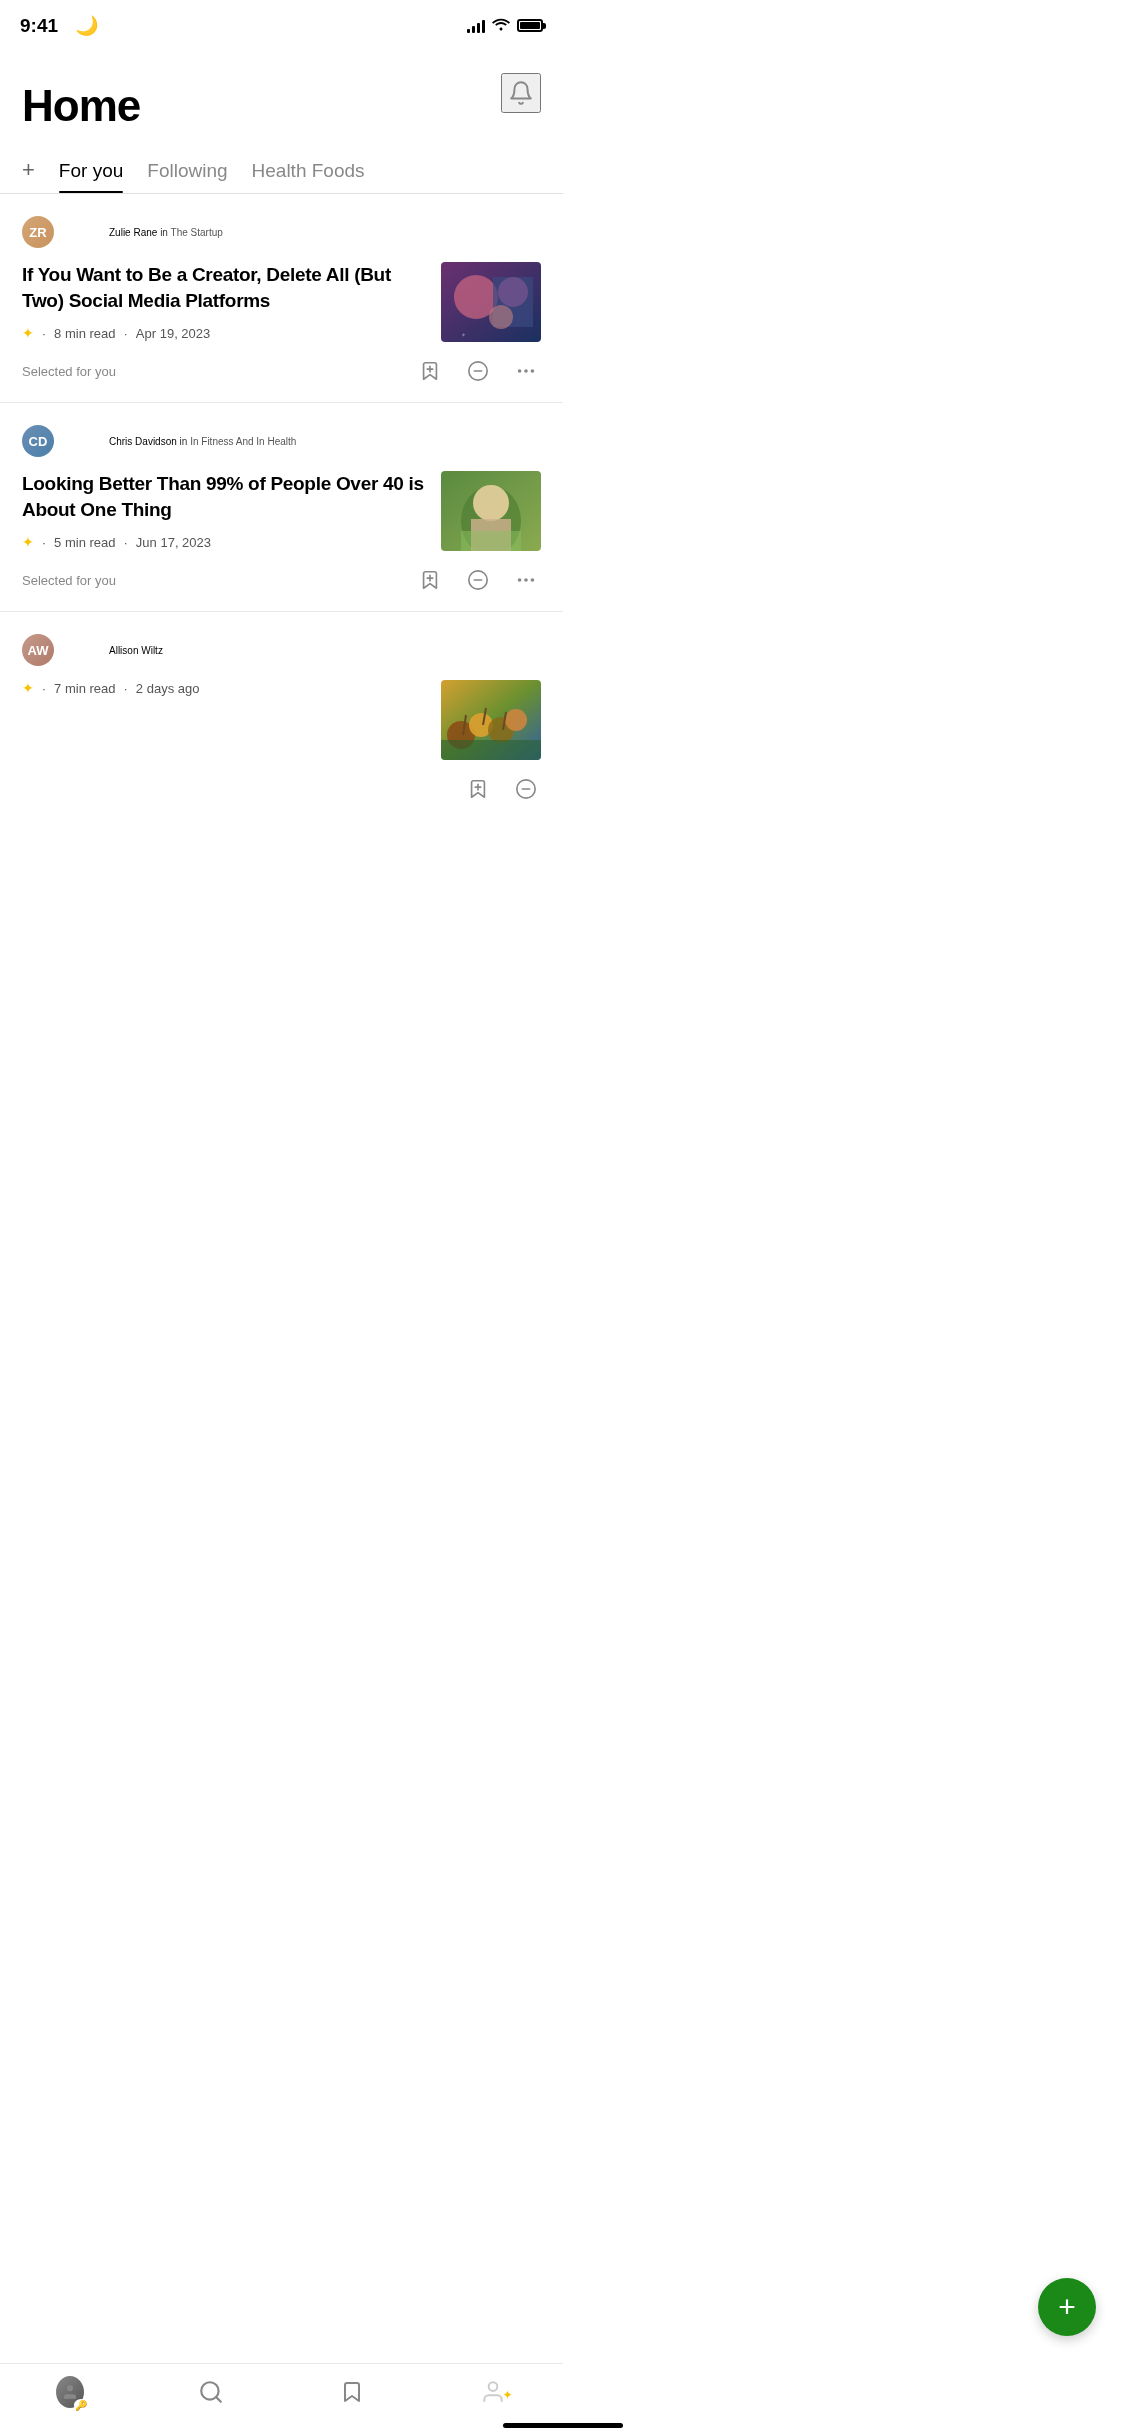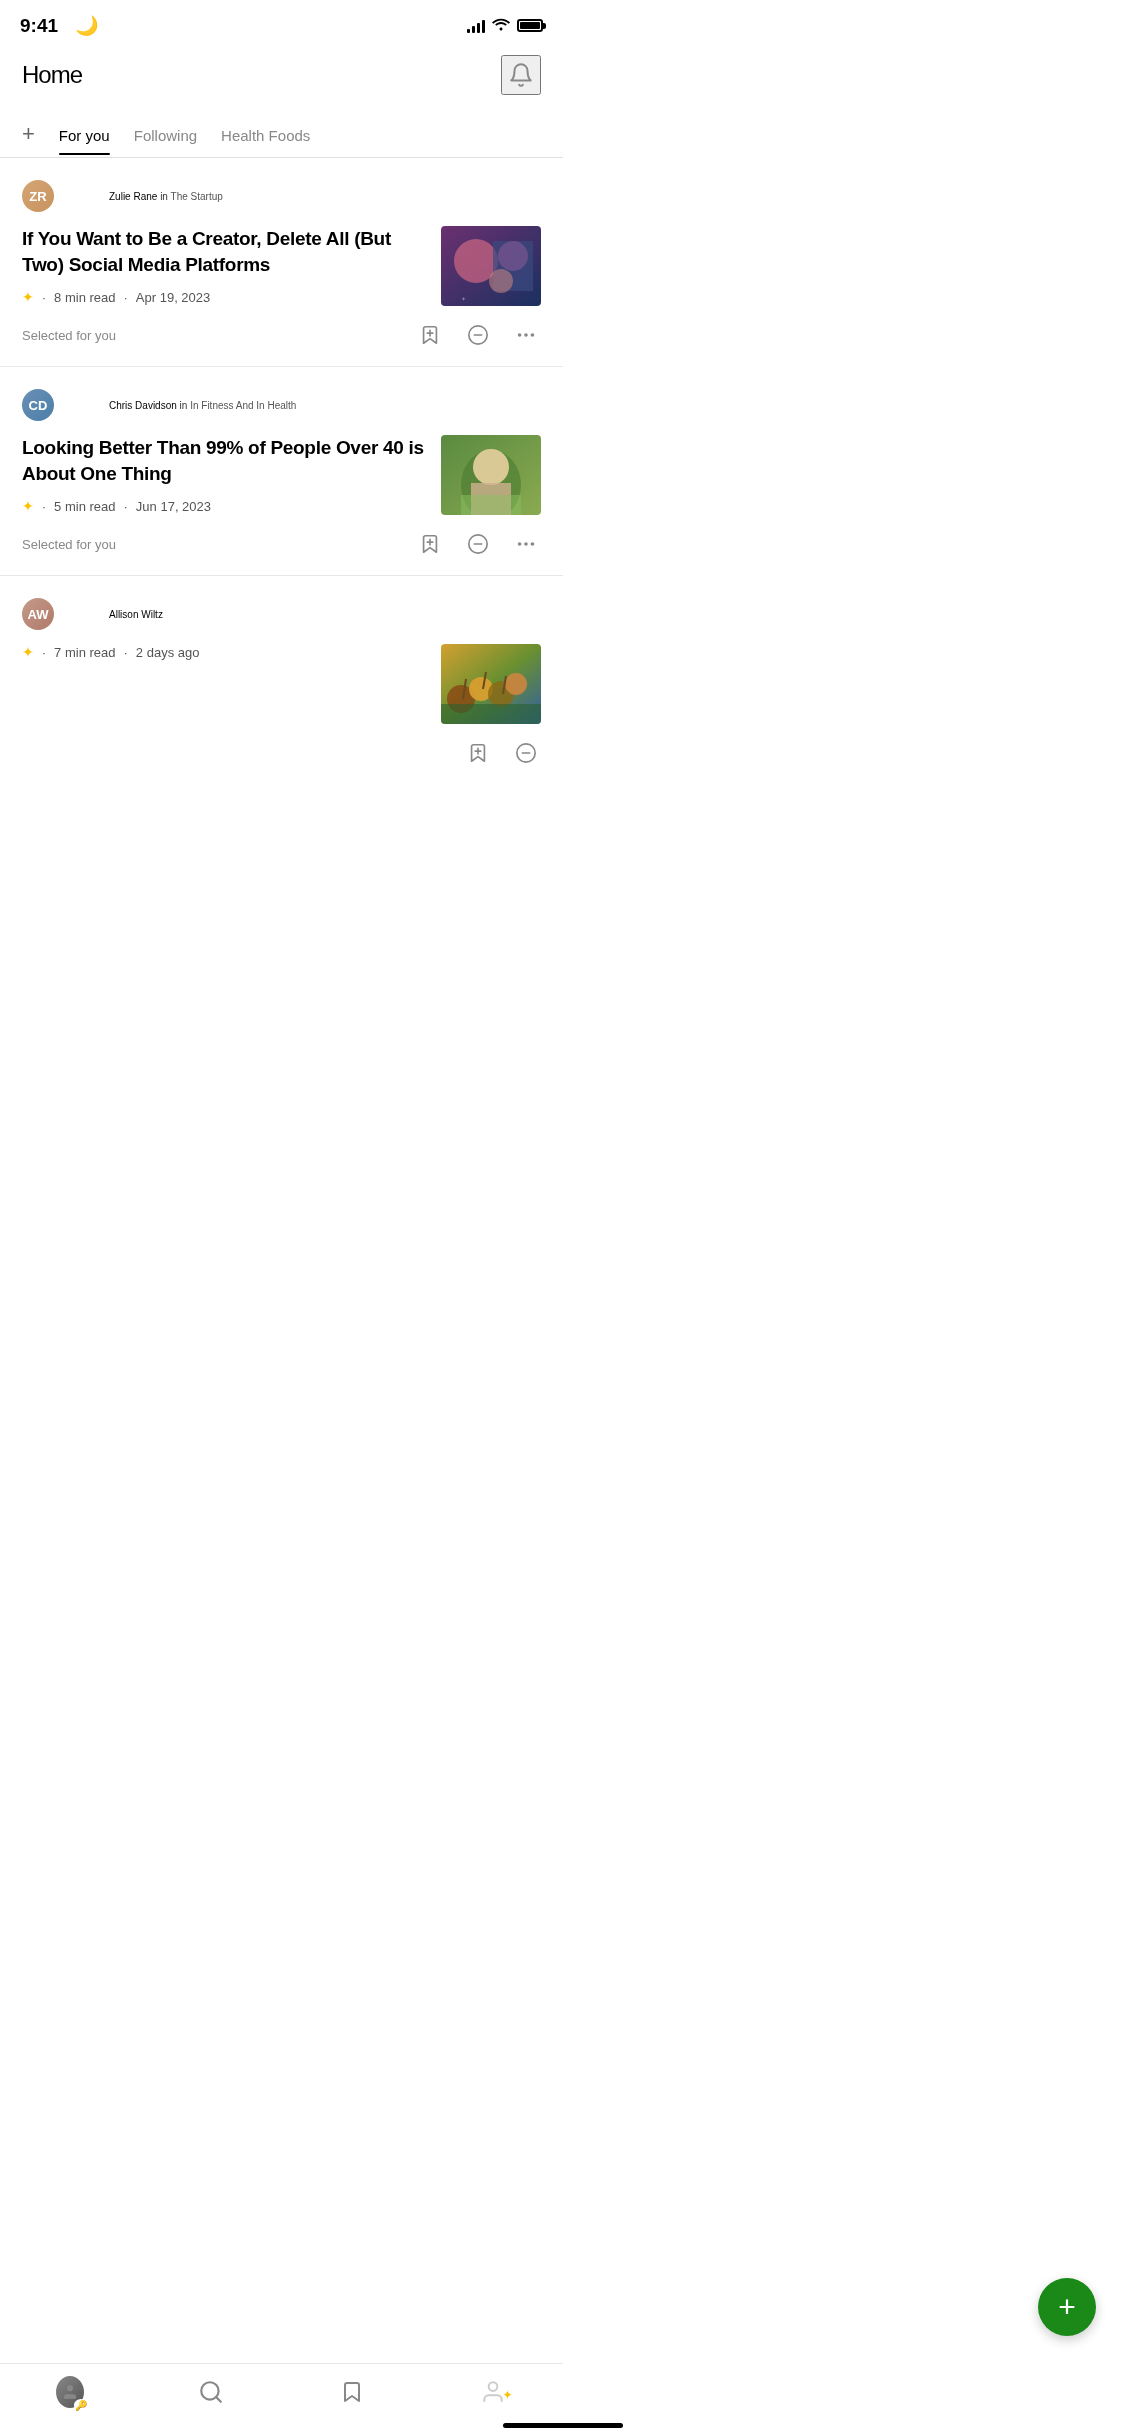--- a/index.html
+++ b/index.html
@@ -80,23 +80,24 @@
     }
 
     
     .header {
       display: flex;
       justify-content: space-between;
       align-items: center;
       padding: 10px 22px 16px;
     }
     .header-title {
-      font-size: 24px;
-      font-weight: 400;
+      font-size: 44px;
+      font-weight: 700;
       letter-spacing: -1px;
+      margin-top: 26px;
     }
     .bell-btn {
       width: 40px;
       height: 40px;
       display: flex;
       align-items: center;
       justify-content: center;
       cursor: pointer;
     }
     .bell-icon-svg {
@@ -116,21 +117,21 @@
     .tab-bar::-webkit-scrollbar { display: none; }
     .tab-plus {
       font-size: 22px;
       color: #666;
       cursor: pointer;
       padding: 10px 0;
       flex-shrink: 0;
     }
     .tab-item {
       padding: 12px 0 10px;
-      font-size: 15px;
+      font-size: 19px;
       color: #888;
       cursor: pointer;
       white-space: nowrap;
       flex-shrink: 0;
       position: relative;
       text-align: center;
     }
     .tab-item.active {
       color: #000;
       font-weight: 500;

